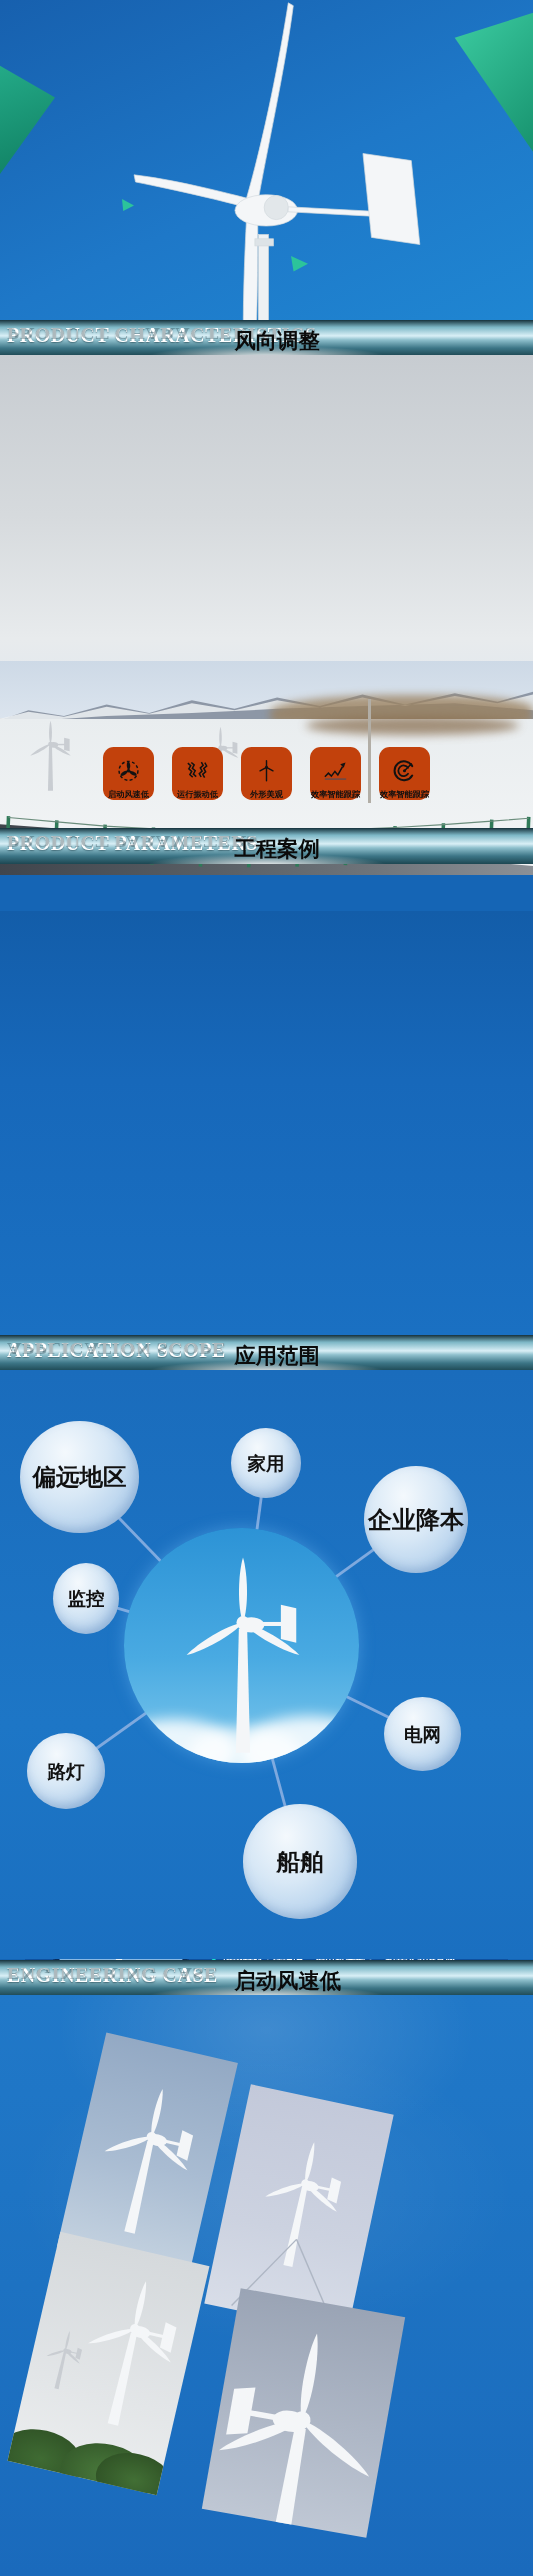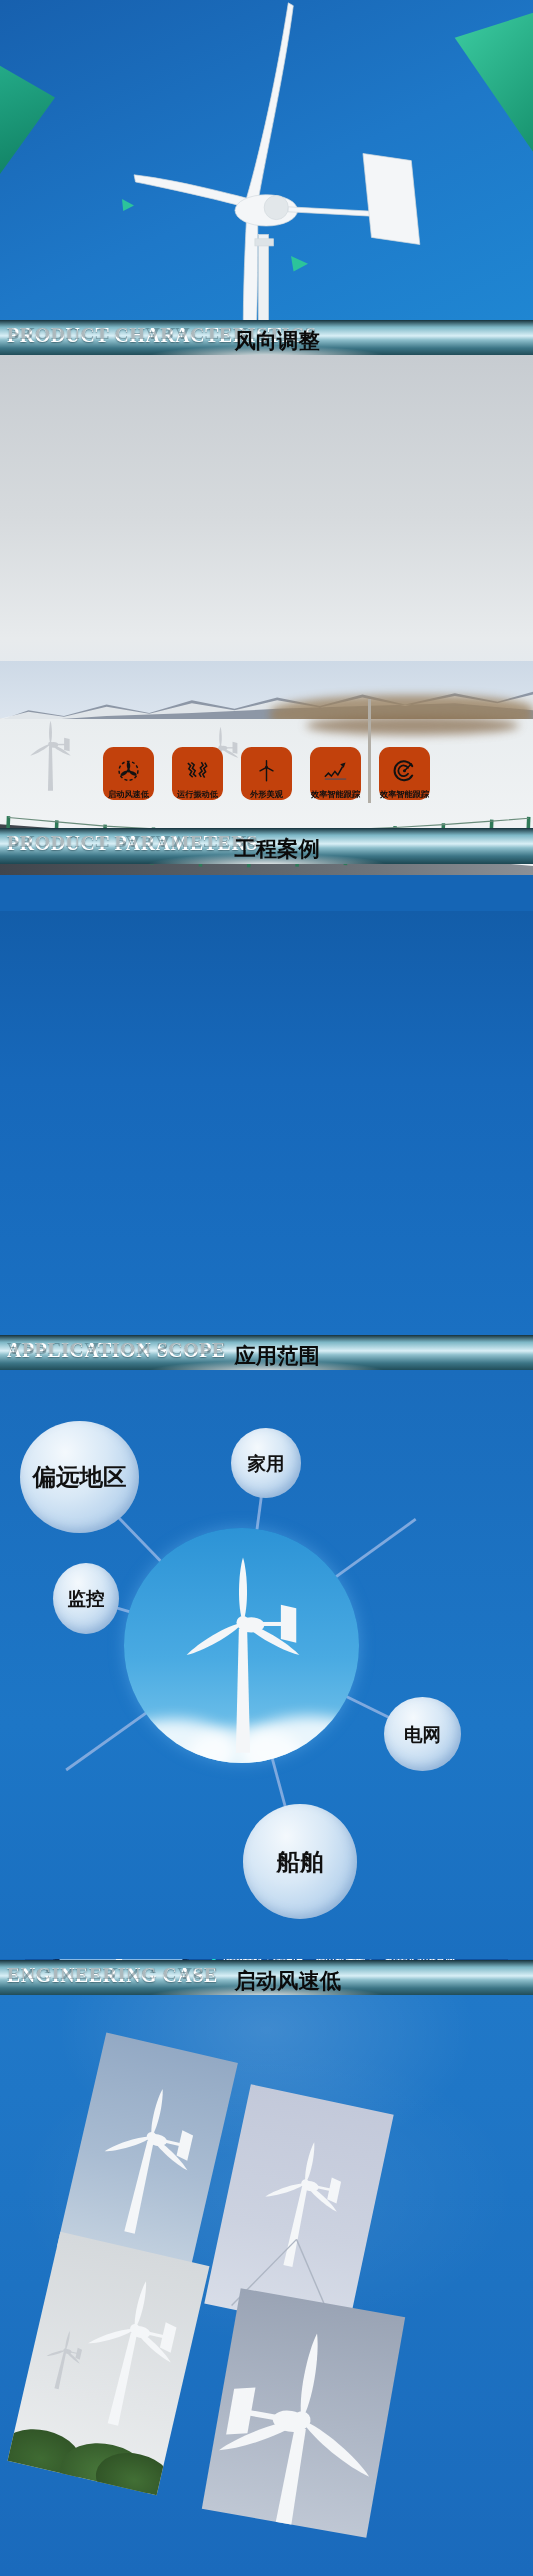--- a/index.html
+++ b/index.html
@@ -422,22 +422,28 @@
         <use href="#wt" width="120" height="170"></use>
       </svg>
   </div>
 
   <div class="bubble" style="left:20px;top:51px;width:119px;height:112px;font-size:23.5px;">
       <span>偏远地区</span>
     </div>
   <div class="bubble" style="left:231px;top:58px;width:70px;height:70px;font-size:18.5px;">
       <span>家用</span>
     </div>
+  <div class="bubble" style="left:364px;top:96px;width:104px;height:107px;font-size:24px;">
+      <span>企业降本</span>
+    </div>
   <div class="bubble" style="left:53px;top:193px;width:66px;height:71px;font-size:18.5px;">
       <span>监控</span>
+    </div>
+  <div class="bubble" style="left:27px;top:363px;width:78px;height:76px;font-size:18.5px;">
+      <span>路灯</span>
     </div>
   <div class="bubble" style="left:384px;top:327px;width:77px;height:74px;font-size:18.5px;">
       <span>电网</span>
     </div>
   <div class="bubble" style="left:243px;top:434px;width:114px;height:115px;font-size:23.5px;">
       <span>船舶</span>
     </div>
 </div>
 
 <div class="abs band" style="top:1960px;">

